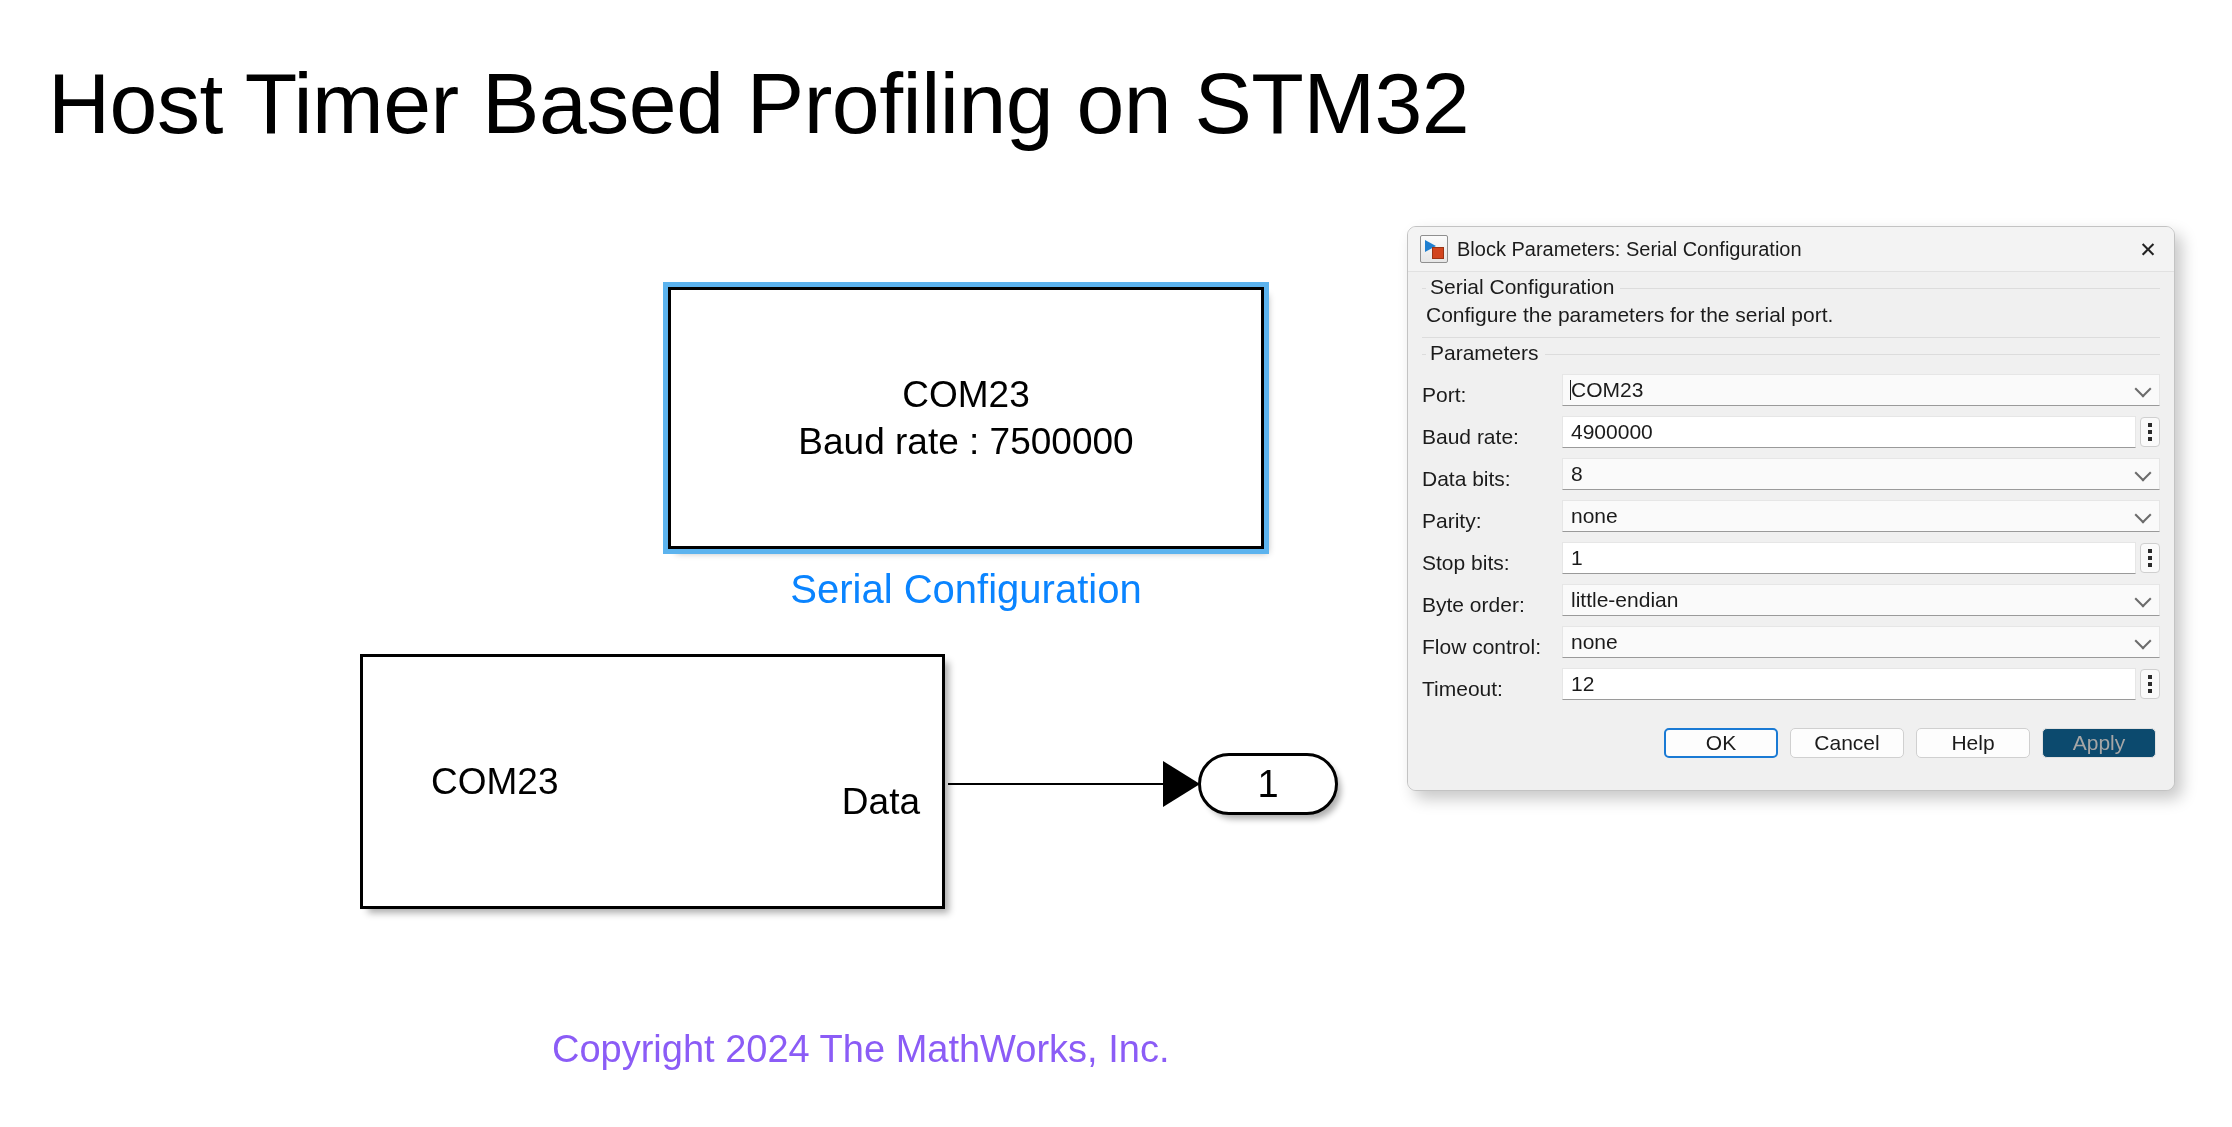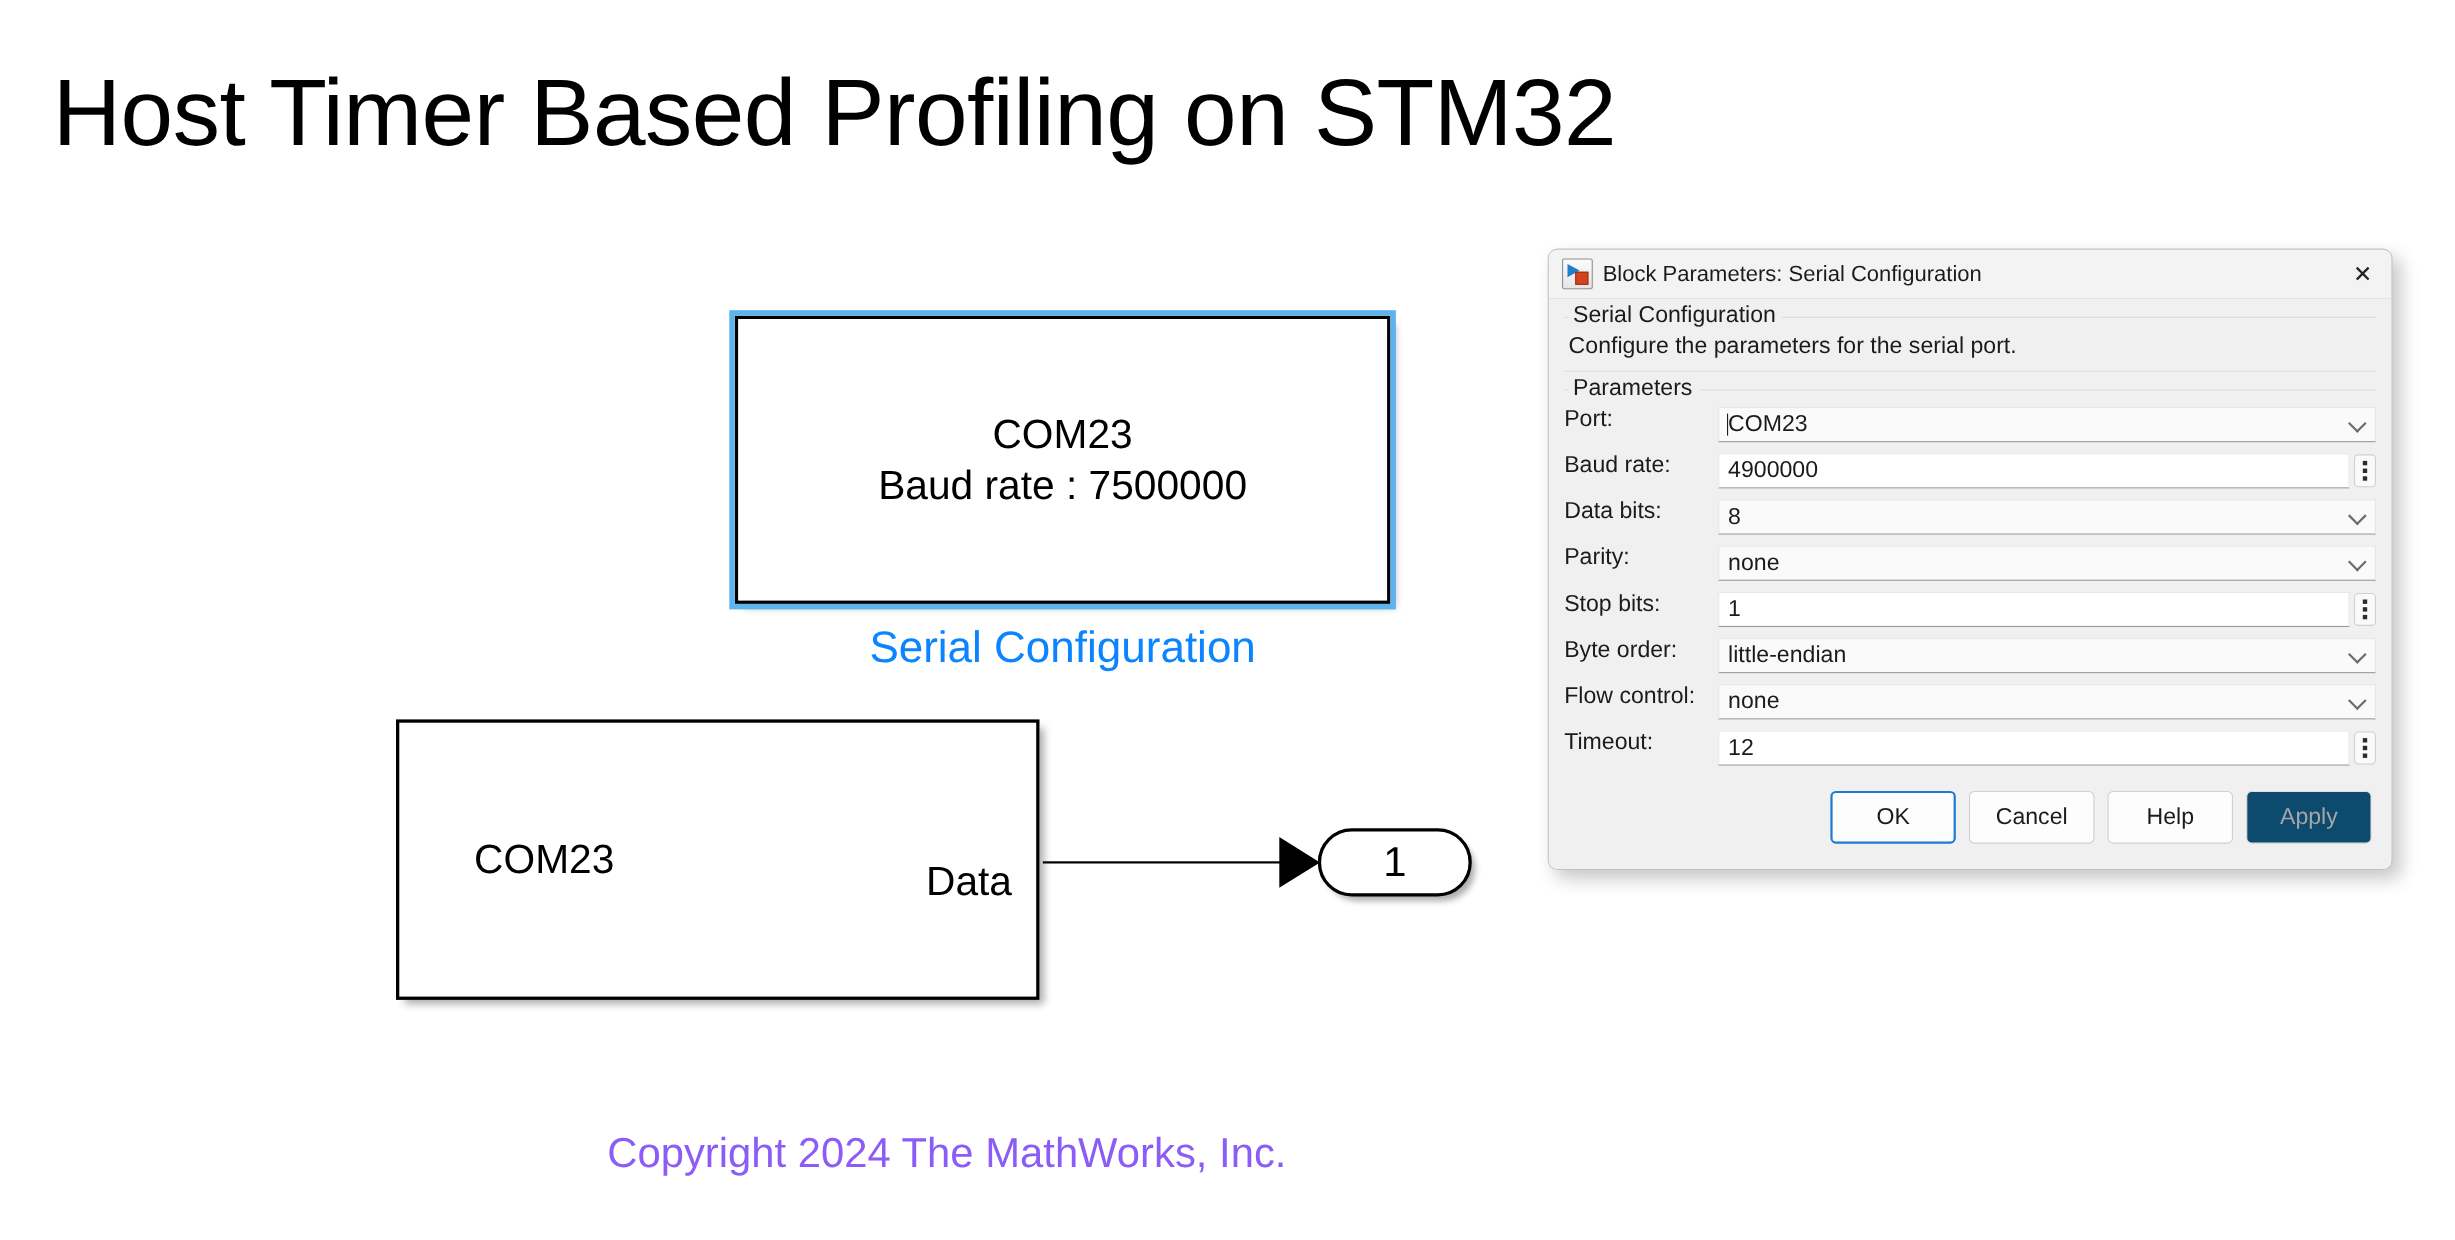--- a/index.html
+++ b/index.html
@@ -253,21 +253,21 @@
   #desc-sep {
     border-bottom: 1px solid #dcdcdc;
     margin: 2px 0 0 0;
   }
 
   #params-group { flex: 1 1 auto; }
   .param-rows { padding-top: 14px; }
 
   .param-row {
     display: flex;
-    align-items: flex-start;
+    align-items: flex-end;
     height: 38px;
     margin-bottom: 4px;
   }
   .param-label {
     width: 140px;
     flex: none;
     font-size: 21px;
     color: #1b1b1b;
     white-space: nowrap;
   }
@@ -358,21 +358,21 @@
     height: 74px;
     display: flex;
     align-items: center;
     justify-content: flex-end;
     gap: 12px;
     padding: 0 18px 10px 0;
     background: #f0f0f0;
   }
   .dlg-btn {
     min-width: 114px;
-    height: 48px;
+    height: 30px;
     padding: 0 14px;
     box-sizing: border-box;
     background: #fdfdfd;
     border: 1px solid #d0d0d0;
     border-radius: 5px;
     font-size: 21px;
     color: #1b1b1b;
     display: flex;
     align-items: center;
     justify-content: center;

